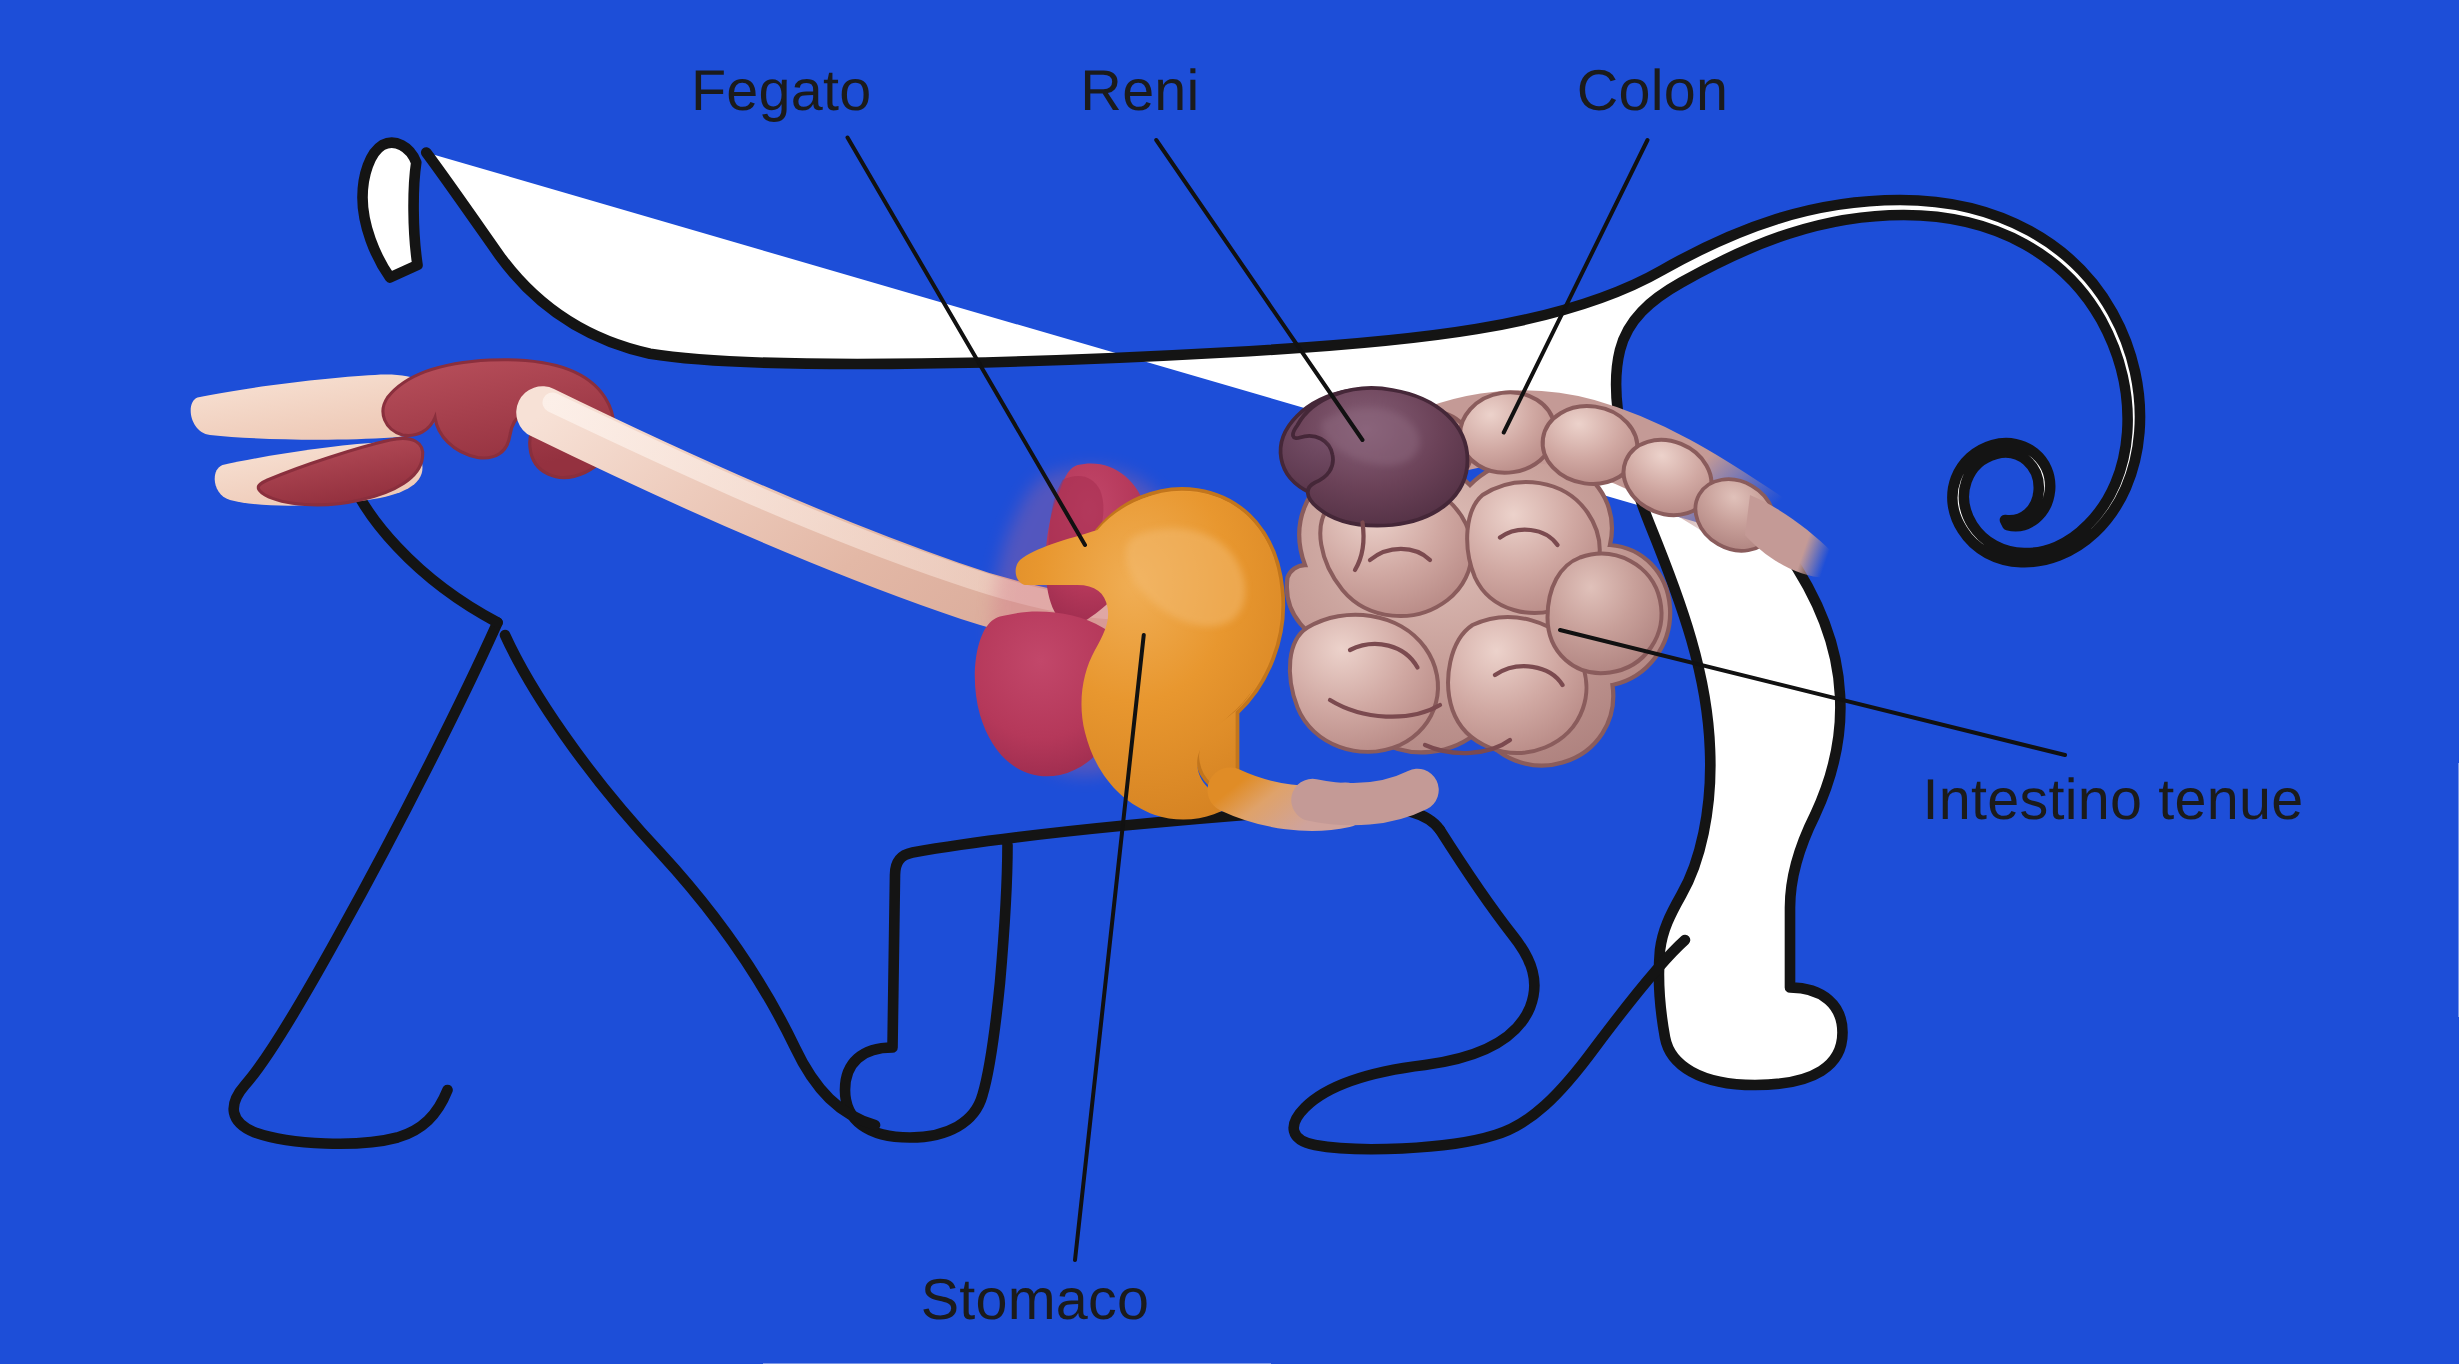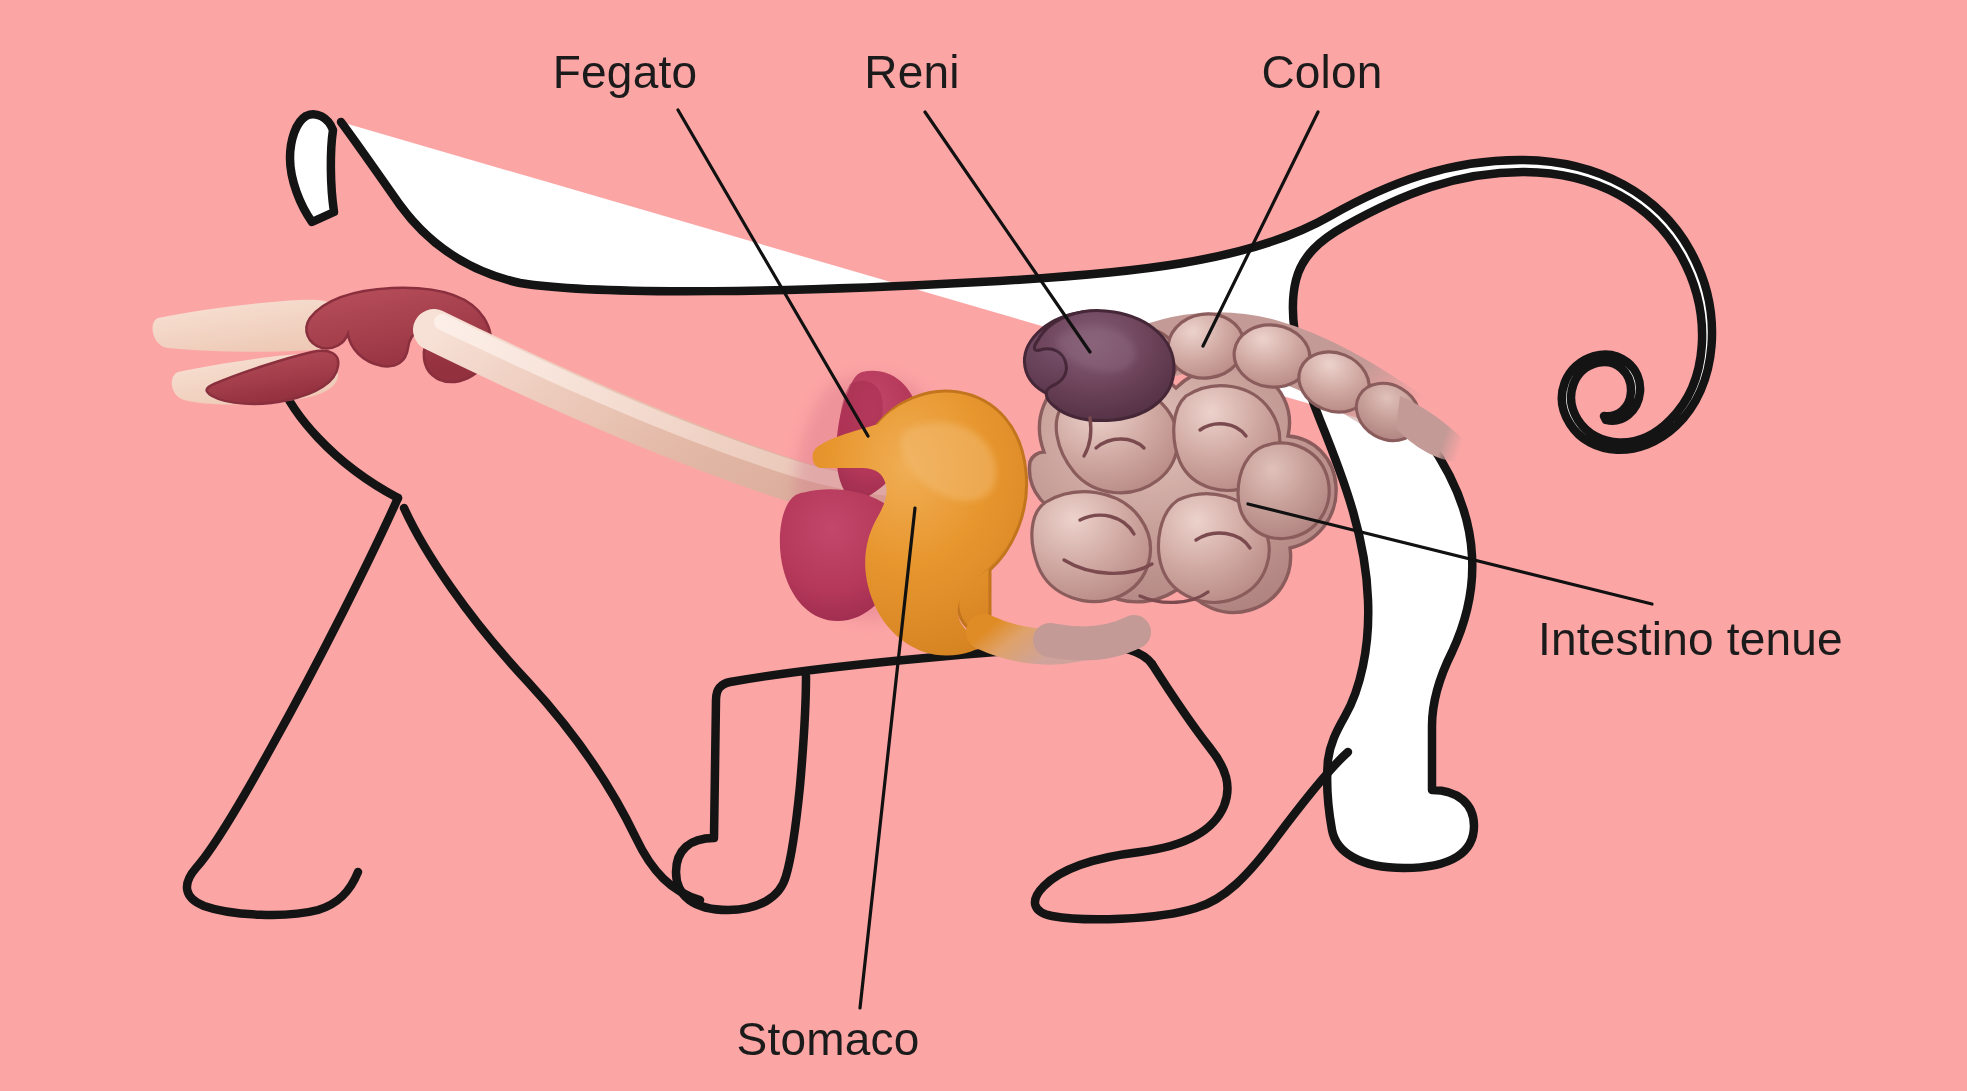--- a/index.html
+++ b/index.html
@@ -13,21 +13,21 @@
     height: 1091px;
     overflow: hidden;
     font-family: "Liberation Sans", sans-serif;
     position: relative;
   }
   #diagram-root {
     position: absolute;
     left: 0; top: 0;
     width: 1967px;
     height: 1091px;
-    background: #fca5a5;
+    background: #1d4ed8;
   }
   svg.canvas {
     display: block;
     width: 1967px;
     height: 1091px;
   }
   .label-text {
     font-family: "Liberation Sans", sans-serif;
     font-size: 46px;
     fill: #1b1b1b;

